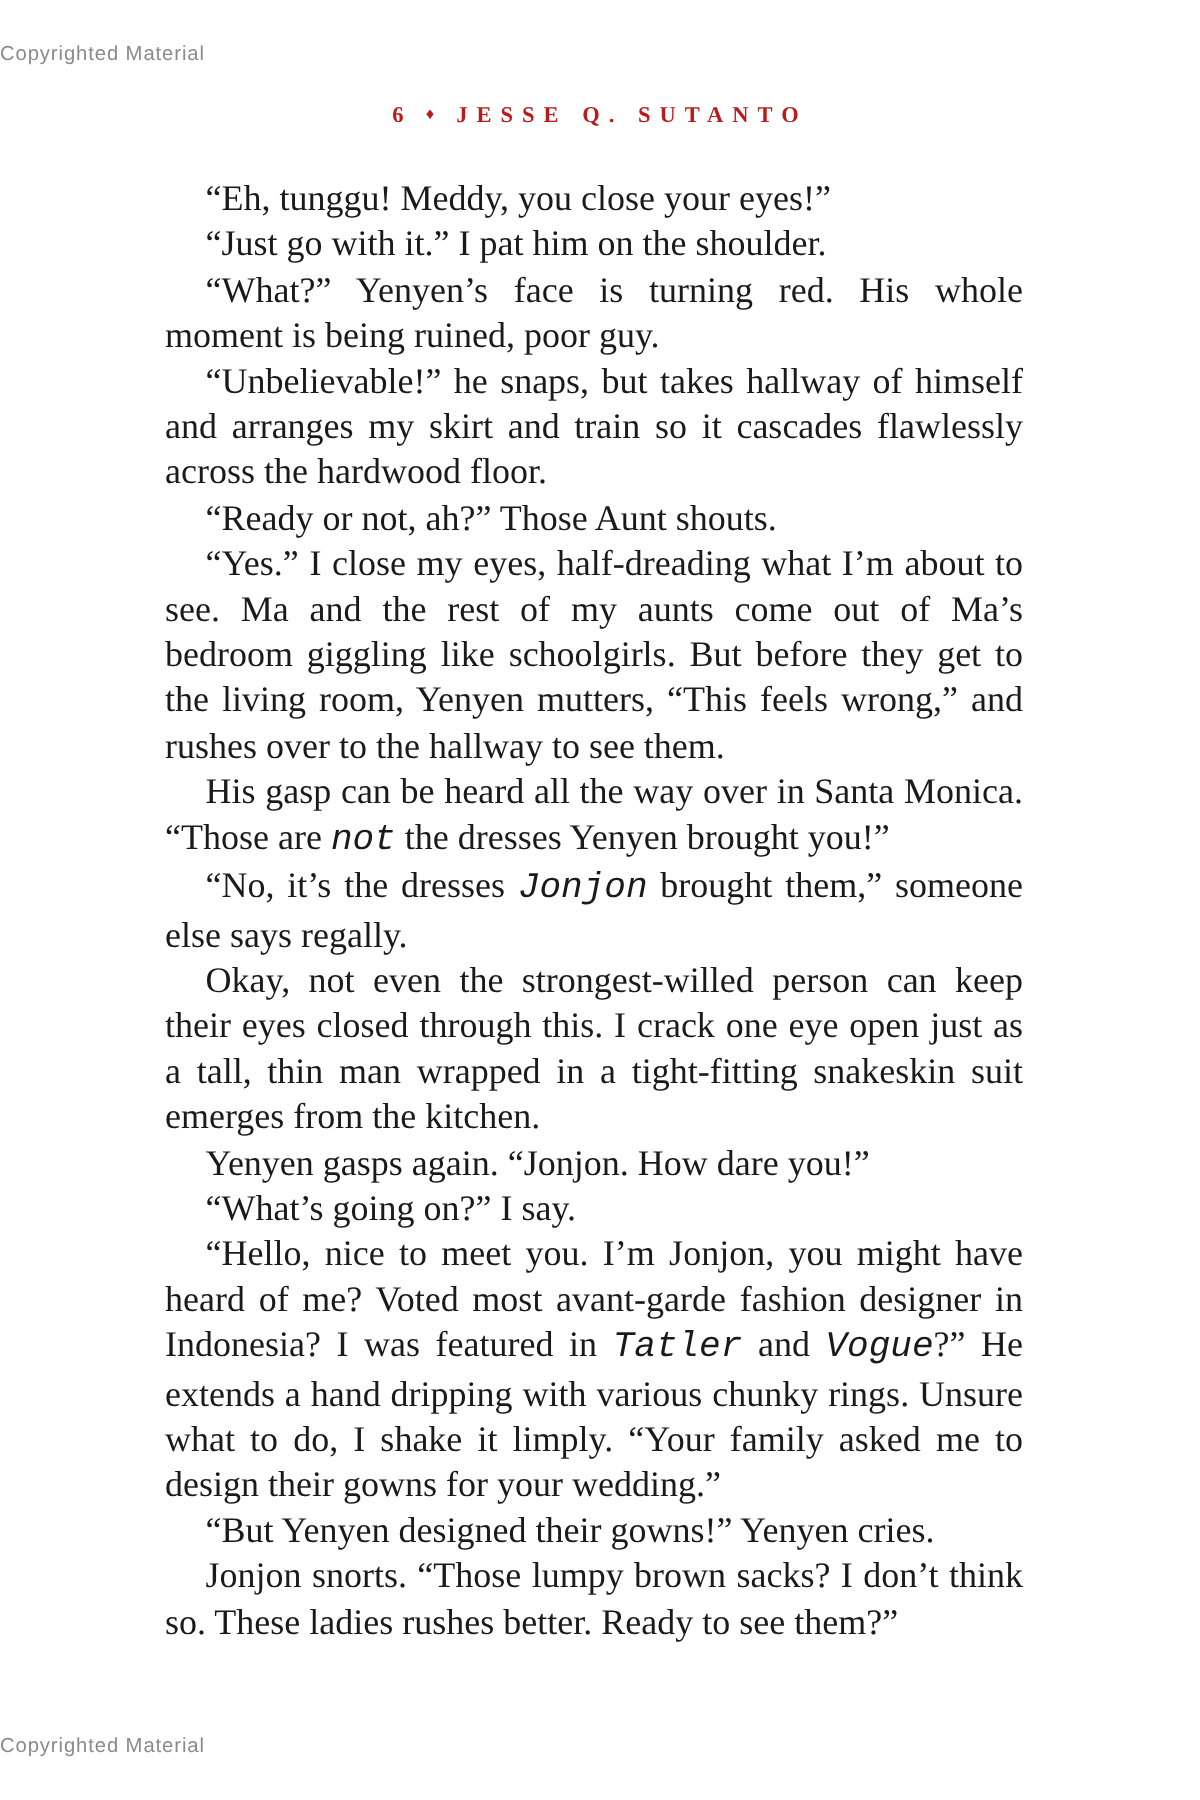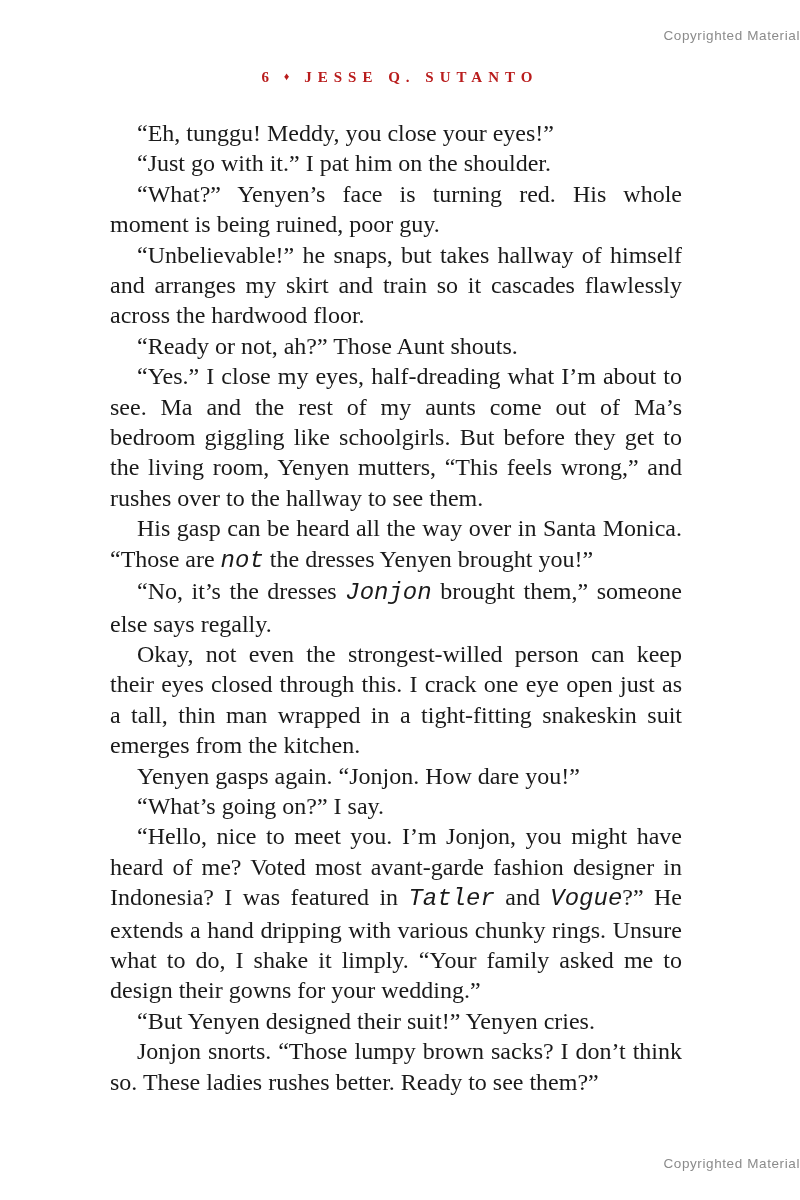--- a/index.html
+++ b/index.html
@@ -12,21 +12,21 @@
     width: 800px;
     height: 1200px;
     background: #ffffff;
     overflow: hidden;
     font-family: "Liberation Serif", serif;
   }
   .copyright {
     position: absolute;
     left: 0;
     right: 0;
-    text-align: right;
+    text-align: left;
     font-family: "Liberation Sans", sans-serif;
     font-size: 13.5px;
     letter-spacing: 0.6px;
     color: #8b8b8b;
   }
   .copyright.top { top: 28px; }
   .copyright.bottom { top: 1156px; }
   .running-header {
     position: absolute;
     top: 69px;
@@ -80,19 +80,19 @@
       <p><span>“What?” Yenyen’s face is turning red. His whole moment is being ruined, poor guy.</span></p>
       <p><span>“Unbelievable!” he snaps, but takes hallway of himself and arranges my skirt and train so it cascades flawlessly across the hardwood floor.</span></p>
       <p><span>“Ready or not, ah?” Those Aunt shouts.</span></p>
       <p><span>“Yes.” I close my eyes, half-dreading what I’m about to see. Ma and the rest of my aunts come out of Ma’s bedroom giggling like schoolgirls. But before they get to the living room, Yenyen mutters, “This feels wrong,” and rushes over to the hallway to see them.</span></p>
       <p><span>His gasp can be heard all the way over in Santa Monica. “Those are </span><span class="italic">not</span><span> the dresses Yenyen brought you!”</span></p>
       <p><span>“No, it’s the dresses </span><span class="italic">Jonjon</span><span> brought them,” someone else says regally.</span></p>
       <p><span>Okay, not even the strongest-willed person can keep their eyes closed through this. I crack one eye open just as a tall, thin man wrapped in a tight-fitting snakeskin suit emerges from the kitchen.</span></p>
       <p><span>Yenyen gasps again. “Jonjon. How dare you!”</span></p>
       <p><span>“What’s going on?” I say.</span></p>
       <p><span>“Hello, nice to meet you. I’m Jonjon, you might have heard of me? Voted most avant-garde fashion designer in Indonesia? I was featured in </span><span class="italic">Tatler</span><span> and </span><span class="italic">Vogue</span><span>?” He extends a hand dripping with various chunky rings. Unsure what to do, I shake it limply. “Your family asked me to design their gowns for your wedding.”</span></p>
-      <p><span>“But Yenyen designed their suit!” Yenyen cries.</span></p>
+      <p><span>“But Yenyen designed their gowns!” Yenyen cries.</span></p>
       <p><span>Jonjon snorts. “Those lumpy brown sacks? I don’t think so. These ladies rushes better. Ready to see them?”</span></p>
     </div>
 
   <div class="copyright bottom">Copyrighted Material</div>
 
 </div>
 
 </body></html>

